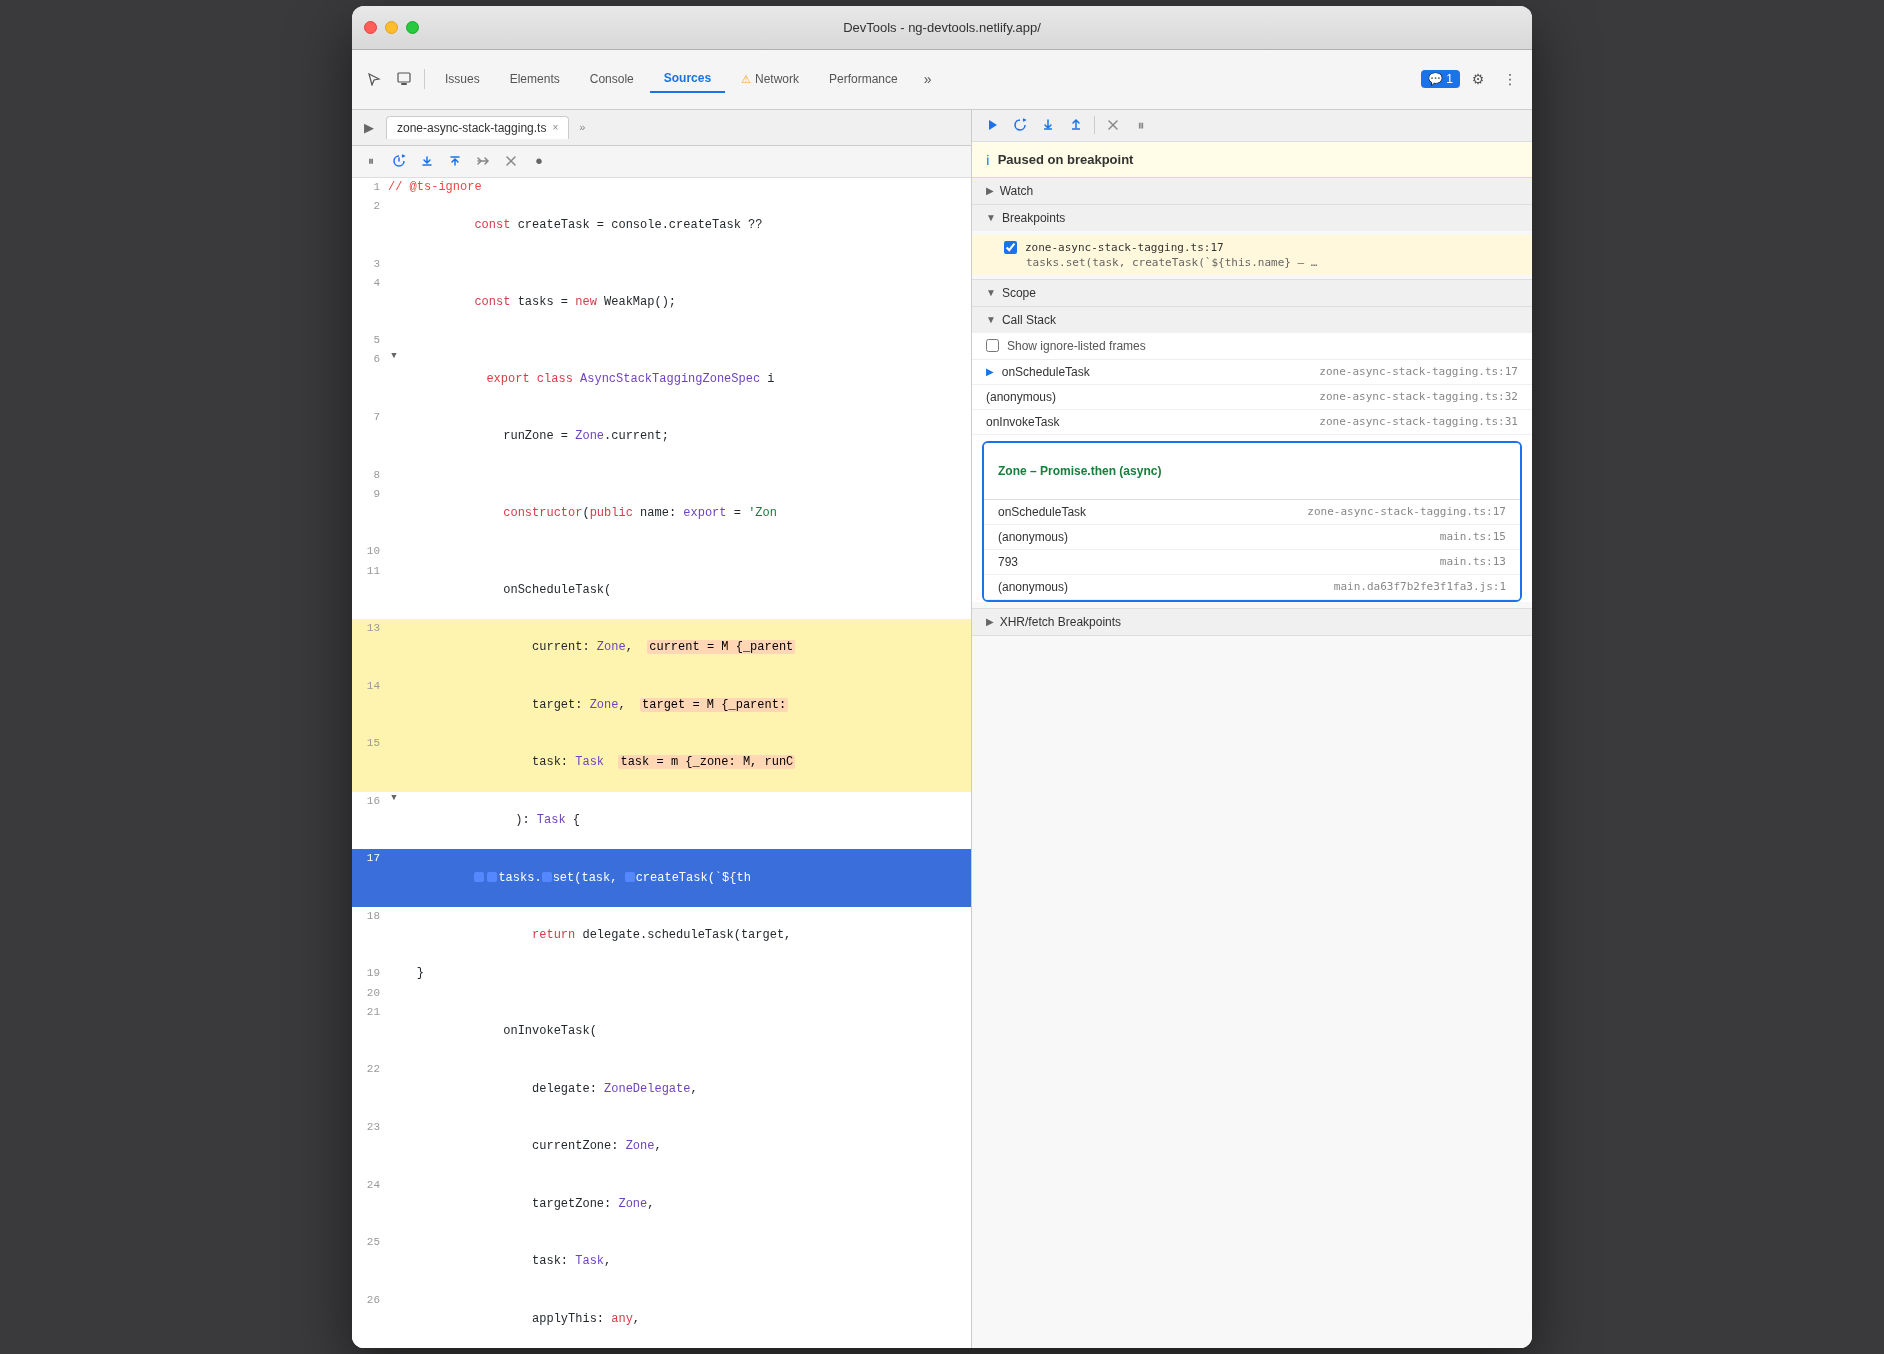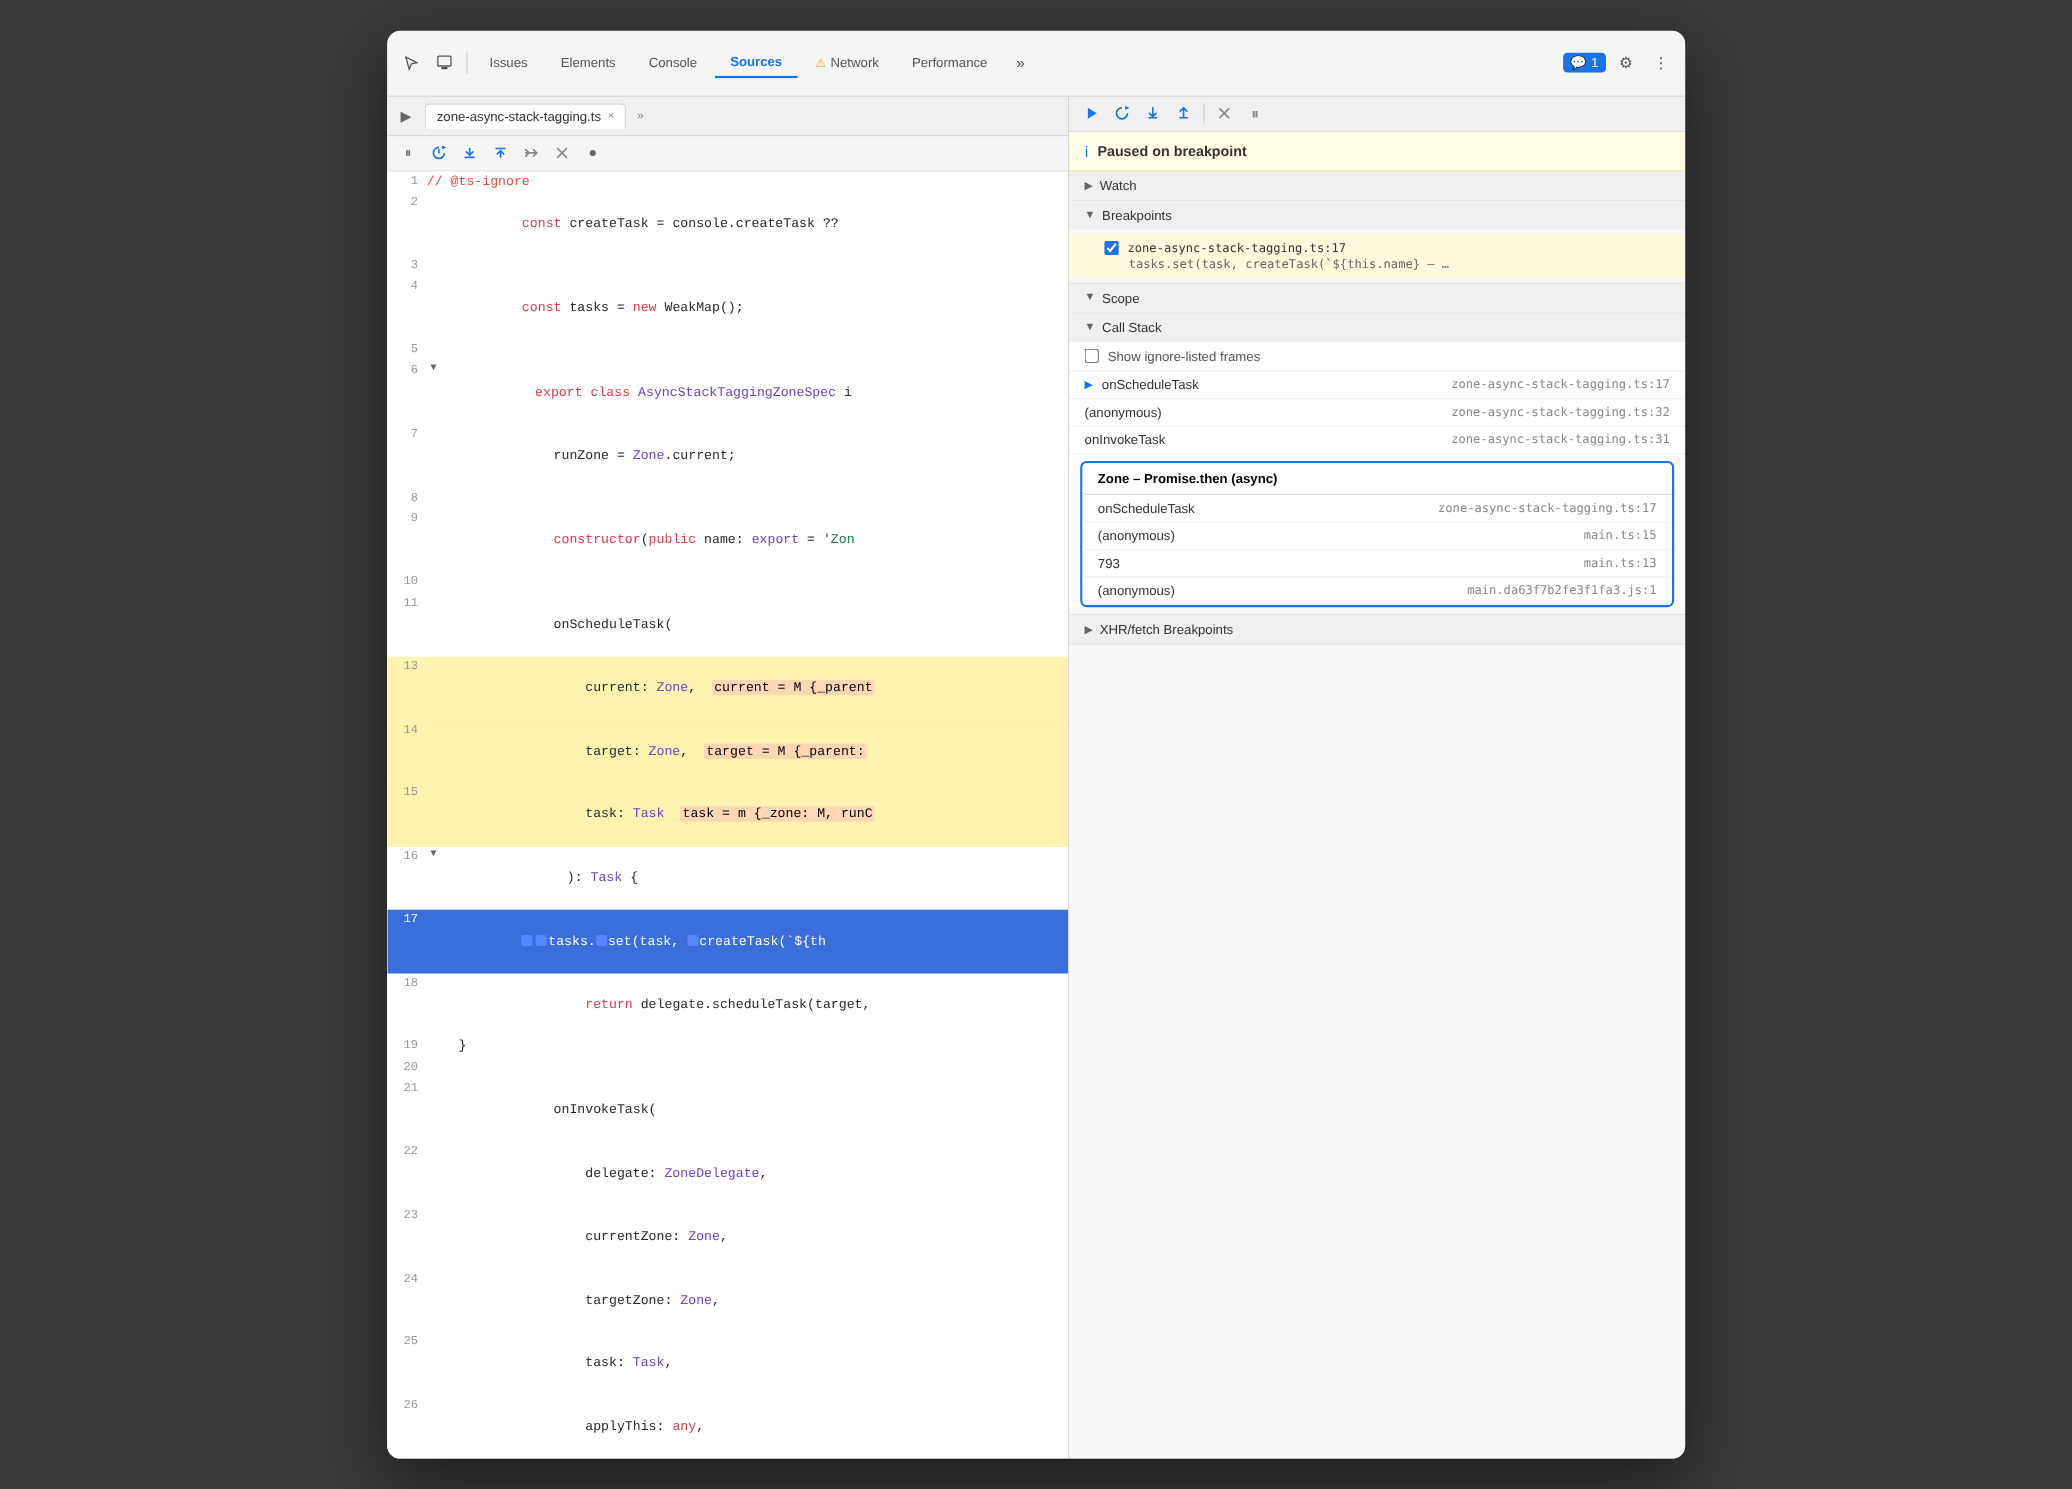--- a/index.html
+++ b/index.html
@@ -399,24 +399,24 @@
     }
     .async-separator {
       background: #e8f0fe;
       border: 2px solid #1a73e8;
       border-radius: 6px;
       margin: 6px 10px;
       overflow: hidden;
     }
     .async-title {
       background: #fff;
-      padding: 7px 14px;
+      padding: 21px 14px;
       font-size: 12px;
       font-weight: 700;
-      color: #000000;
+      color: #15803d;
       border-bottom: 1px solid #ddd;
     }
     .async-entries {
       background: #fff;
     }
     .async-entry {
       display: flex;
       align-items: center;
       padding: 5px 14px;
       font-size: 12px;
@@ -438,20 +438,28 @@
     .debug-scroll {
       flex: 1;
       overflow-y: auto;
     }
   </style>
 </head>
 <body>
 
 <div class="window">
 
+  <div class="title-bar">
+    <div class="traffic-lights">
+      <div class="traffic-light tl-red"></div>
+      <div class="traffic-light tl-yellow"></div>
+      <div class="traffic-light tl-green"></div>
+    </div>
+    <span class="title-bar-title">DevTools - ng-devtools.netlify.app/</span>
+  </div>
 
   <div class="toolbar">
     <div class="toolbar-icon">
       <svg width="14" height="14" viewBox="0 0 14 14">
           <path d="M2 2l10 5-5 1-2 5z" fill="none" stroke="#555" stroke-width="1.2"></path>
         </svg>
     </div>
     <div class="toolbar-icon">
       <svg width="14" height="14" viewBox="0 0 14 14">
           <rect x="1" y="1" width="12" height="9" rx="1" fill="none" stroke="#555" stroke-width="1.2"></rect>

